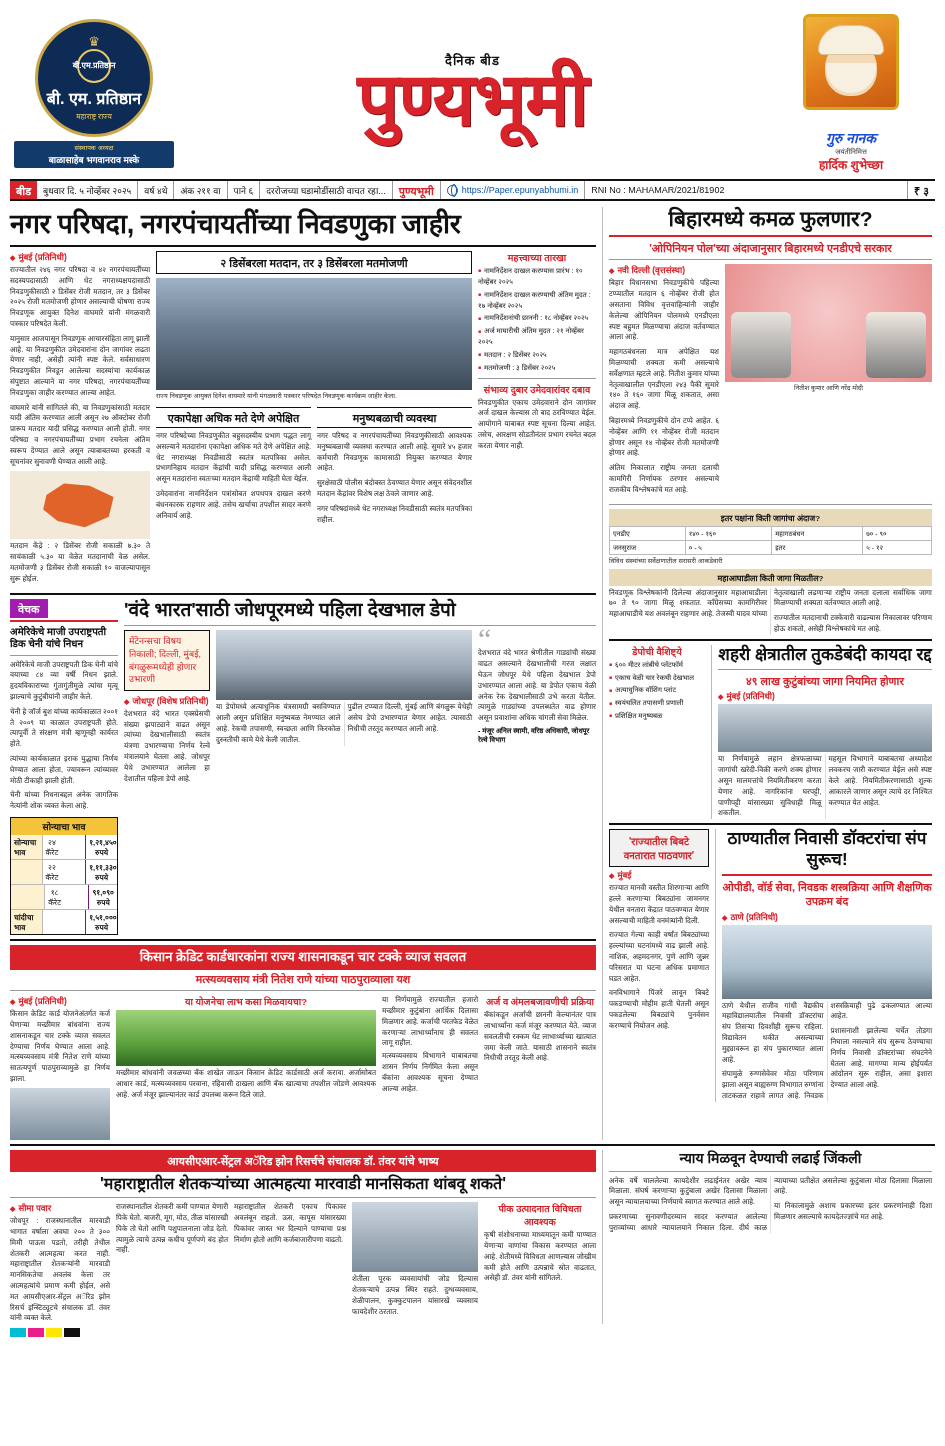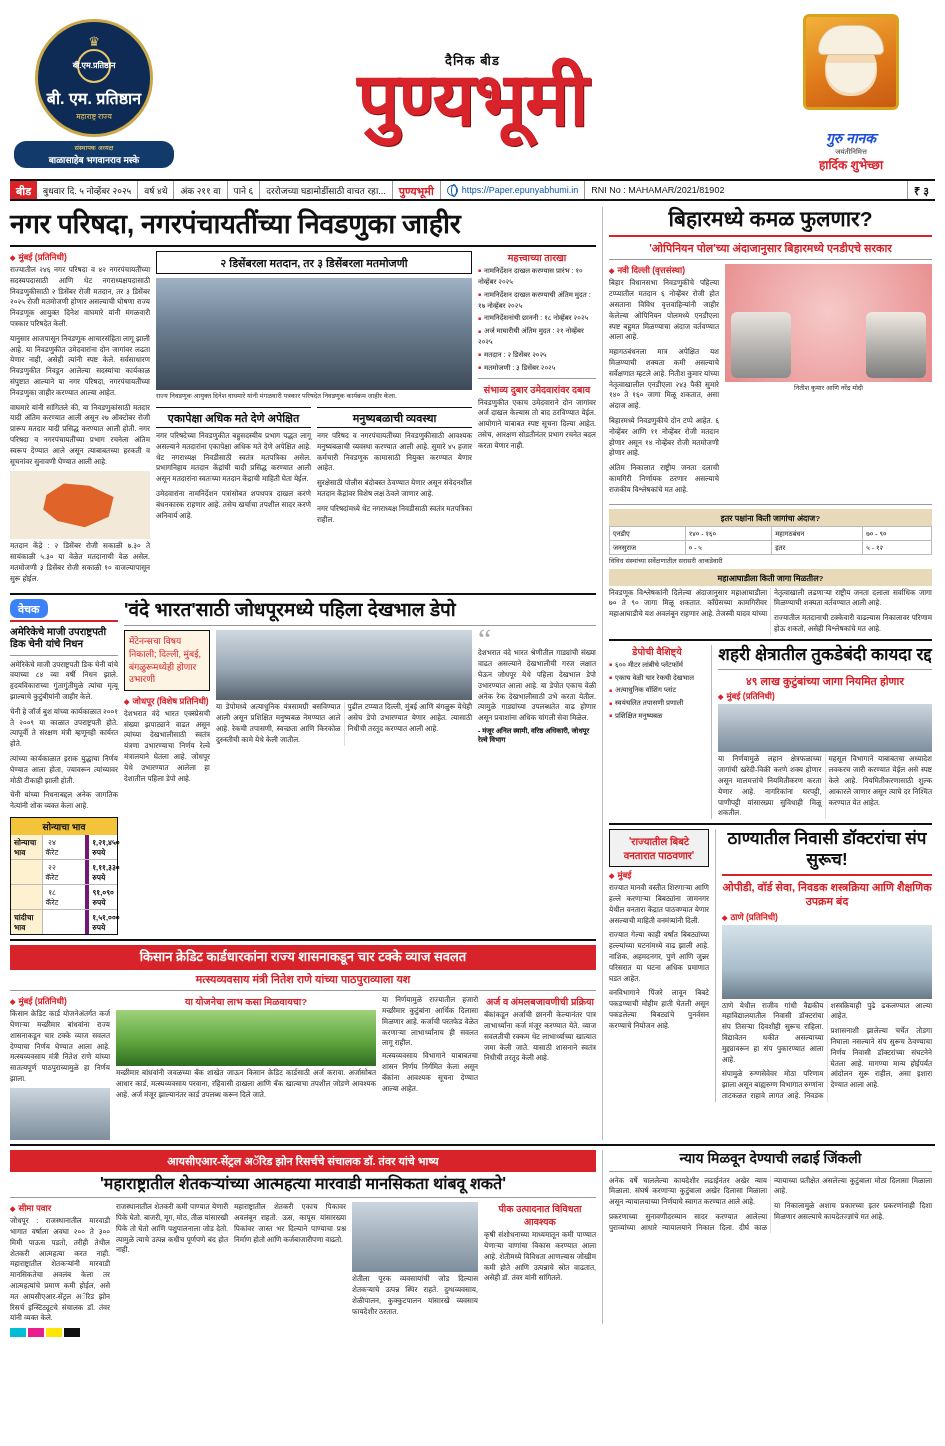--- a/index.html
+++ b/index.html
@@ -45,21 +45,21 @@
     width: 34px; height: 34px; border-radius: 50%;
     border: 2px solid #e8c86a;
     display:flex;align-items:center;justify-content:center;
     flex-direction: row;
     font-size: 8px; font-weight: bold; color:#fff; line-height:1.05;
   }
   .logo-main { font-size: 16px; font-weight: bold; margin-top: 4px; color:#fff; }
   .logo-sub { font-size: 7.5px; color:#e8c86a; margin-top:2px; }
   .logo-strip {
     background:#123a6b; color:#fff; font-size:7px; padding:2px 0; margin-top:4px;
-    border-radius:12px;
+    border-radius:2px;
   }
   .logo-strip .l1 { color:#ffd86b; font-size:6.5px;}
   .logo-name { font-size: 9px; font-weight:bold; margin-top:1px; }
 
   .title-block { flex:1; text-align:center; padding: 0 6px; }
   .title-pre { font-size: 13px; font-weight: bold; color:#111; letter-spacing:1px; margin-bottom:-4px;}
   .title-main {
     font-size: 74px;
     font-weight: 900;
     color: #d8232a;
@@ -194,26 +194,26 @@
 
   .seat-table { width:100%; border-collapse:collapse; font-size:6.8px; }
   .seat-table td { border:1px solid #bbb; padding:2px 3px; vertical-align:top;}
   .seat-hdr { background:#e8d9b8; font-weight:bold; text-align:center; font-size:8px; padding:3px;}
 
   .gold-box { border:1px solid #111; margin-top:5px; }
   .gold-row { display:flex; font-size:7.5px; border-bottom:1px solid #bbb; }
   .gold-row > div { padding:2px 3px; }
   .gold-lbl { width:44%; background:#fdf1d0; font-weight:bold; }
   .gold-mid { width:26%; text-align:center; border-left:1px solid #bbb;}
-  .gold-val { width:30%; text-align:left; border-left:4px solid #701a75; font-weight:bold;margin-left:24px;}
+  .gold-val { width:30%; text-align:center; border-left:1px solid #701a75; font-weight:bold;margin-left:24px;}
   .gold-title { background:#f3c33a; font-weight:bold; font-size:9px; text-align:center; padding:2px;}
 
   .vechak {
-    background:#3b82f6;color:#fff;font-weight:bold;font-size:11px;
-    padding:2px 8px; display:inline-block;border-radius:7px;
+    background:#a21caf;color:#fff;font-weight:bold;font-size:11px;
+    padding:2px 8px; display:inline-block;
   }
   .quote-mark { font-size: 30px; color:#aaa; line-height:0.6; font-family:"Liberation Serif", serif;}
 
   .cmyk { display:flex; gap:2px; margin-top:4px; }
   .cmyk i { display:block; width:16px; height:9px; }
 
   .small-red-head { color:#d8232a; font-weight:bold; font-size:9.5px; text-align:center;}
   .black-head { font-weight:900; font-size:17px; line-height:1.2; }
   .center { text-align:center; }
   .mt2{margin-top:2px}.mt4{margin-top:4px}

